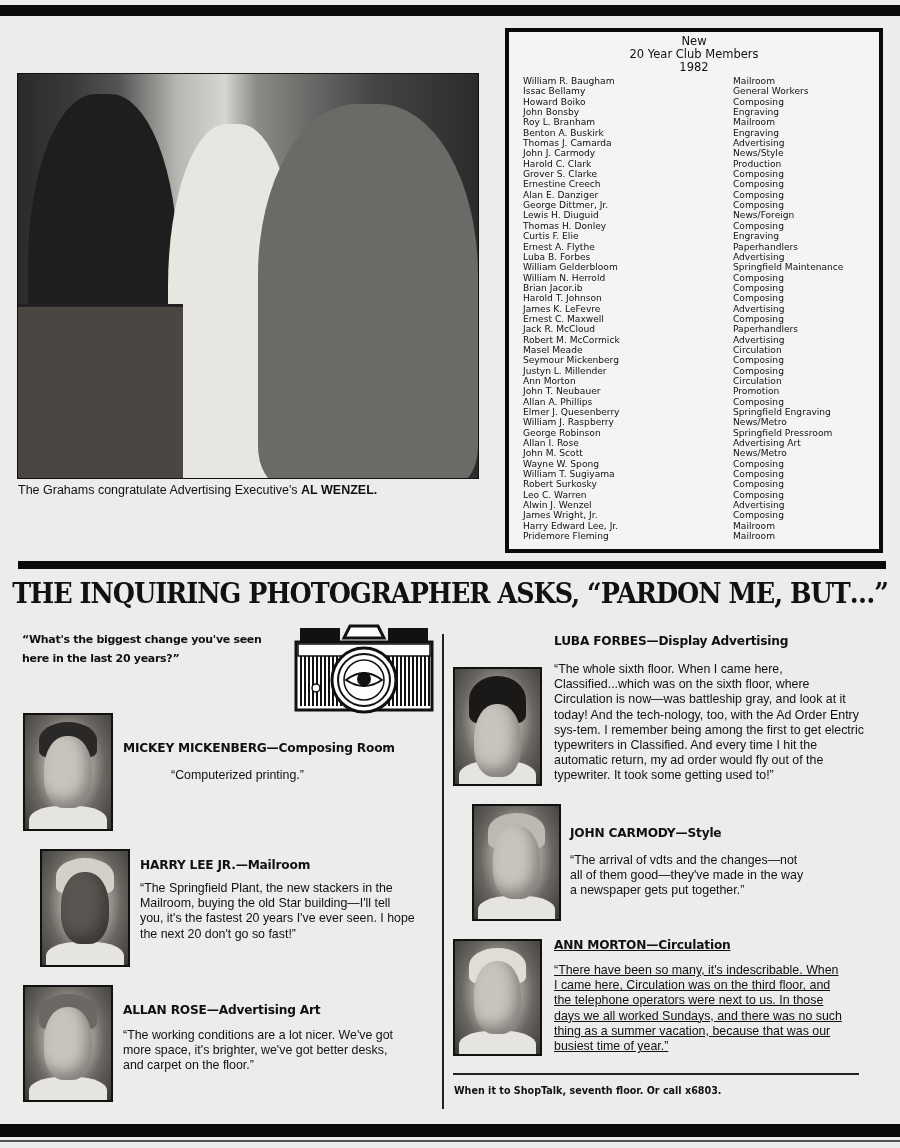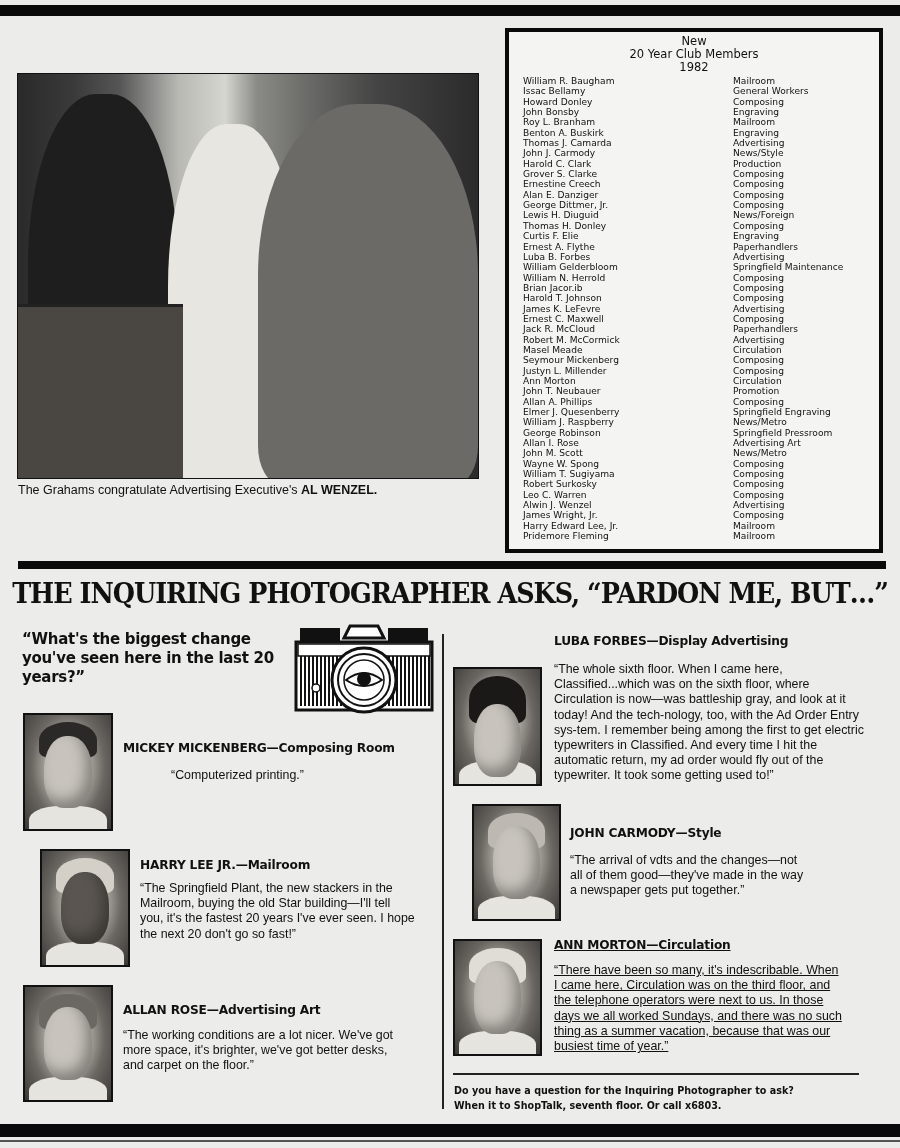--- a/index.html
+++ b/index.html
@@ -36,21 +36,21 @@
 
   
   .headline {
     position:absolute; left:0; top:578px; width:900px; text-align:center;
     font-family:"DejaVu Serif", serif; font-weight:bold; font-size:25.5px; letter-spacing:-1px;
     transform:scaleY(1.08);
   }
 
   .question {
     position:absolute; left:22px; top:630px; width:270px;
-    font-size:15px; font-weight:bold; line-height:19px; font-family:"DejaVu Sans", sans-serif; letter-spacing:-0.3px;
+    font-size:11px; font-weight:bold; line-height:19px; font-family:"DejaVu Sans", sans-serif; letter-spacing:-0.3px;
   }
   .camera { position:absolute; left:292px; top:622px; width:144px; height:92px; }
 
   .vdivider { position:absolute; left:442px; top:634px; width:2px; height:475px; background:#222; }
 
   .portrait {
     position:absolute; border:2px solid #111; box-sizing:border-box; overflow:hidden;
     background:radial-gradient(ellipse at 50% 45%, #d8d5cf 0%, #a9a59f 35%, #6a6762 60%, #3a3836 100%);
   }
   .portrait .face { position:absolute; left:22%; top:18%; width:56%; height:64%; border-radius:46% 46% 40% 40%; background:#c8c4bd; box-shadow:inset -6px -8px 14px rgba(0,0,0,.35); }
@@ -87,21 +87,21 @@
   <div class="club-list" id="club-list">
       <div class="club-row">
         <span class="n">William R. Baugham</span>
         <span class="d">Mailroom</span>
       </div>
       <div class="club-row">
         <span class="n">Issac Bellamy</span>
         <span class="d">General Workers</span>
       </div>
       <div class="club-row">
-        <span class="n">Howard Donley</span>
+        <span class="n">Howard Boiko</span>
         <span class="d">Composing</span>
       </div>
       <div class="club-row">
         <span class="n">John Bonsby</span>
         <span class="d">Engraving</span>
       </div>
       <div class="club-row">
         <span class="n">Roy L. Branham</span>
         <span class="d">Mailroom</span>
       </div>
@@ -339,18 +339,17 @@
 <div class="portrait" style="left:453px;top:939px;width:89px;height:117px;">
   <div class="body"></div>
     <div class="hair" style="background:#e0ddd6;"></div>
     <div class="face"></div>
 </div>
 <div class="entry-name" style="left:554px;top:938px;text-decoration:underline;">ANN MORTON—Circulation</div>
 <div class="entry-quote" style="left:554px;top:963px;width:290px;text-decoration:underline;">“There have been so many, it's indescribable. When I came here, Circulation was on the third floor, and the telephone operators were next to us.  In those days we all worked Sundays, and there was no such thing as a summer vacation, because that was our busiest time of year.”</div>
 
 <div class="footer-rule"></div>
 <div class="footer-note">
-  <div>Do you have a question for the Inquiring Photographer to ask?</div>
   <div>When it to ShopTalk, seventh floor. Or call x6803.</div>
 </div>
 
 <div class="rule-bottom"></div>
 <div class="rule-bottom-thin"></div>
 
 </body></html>

